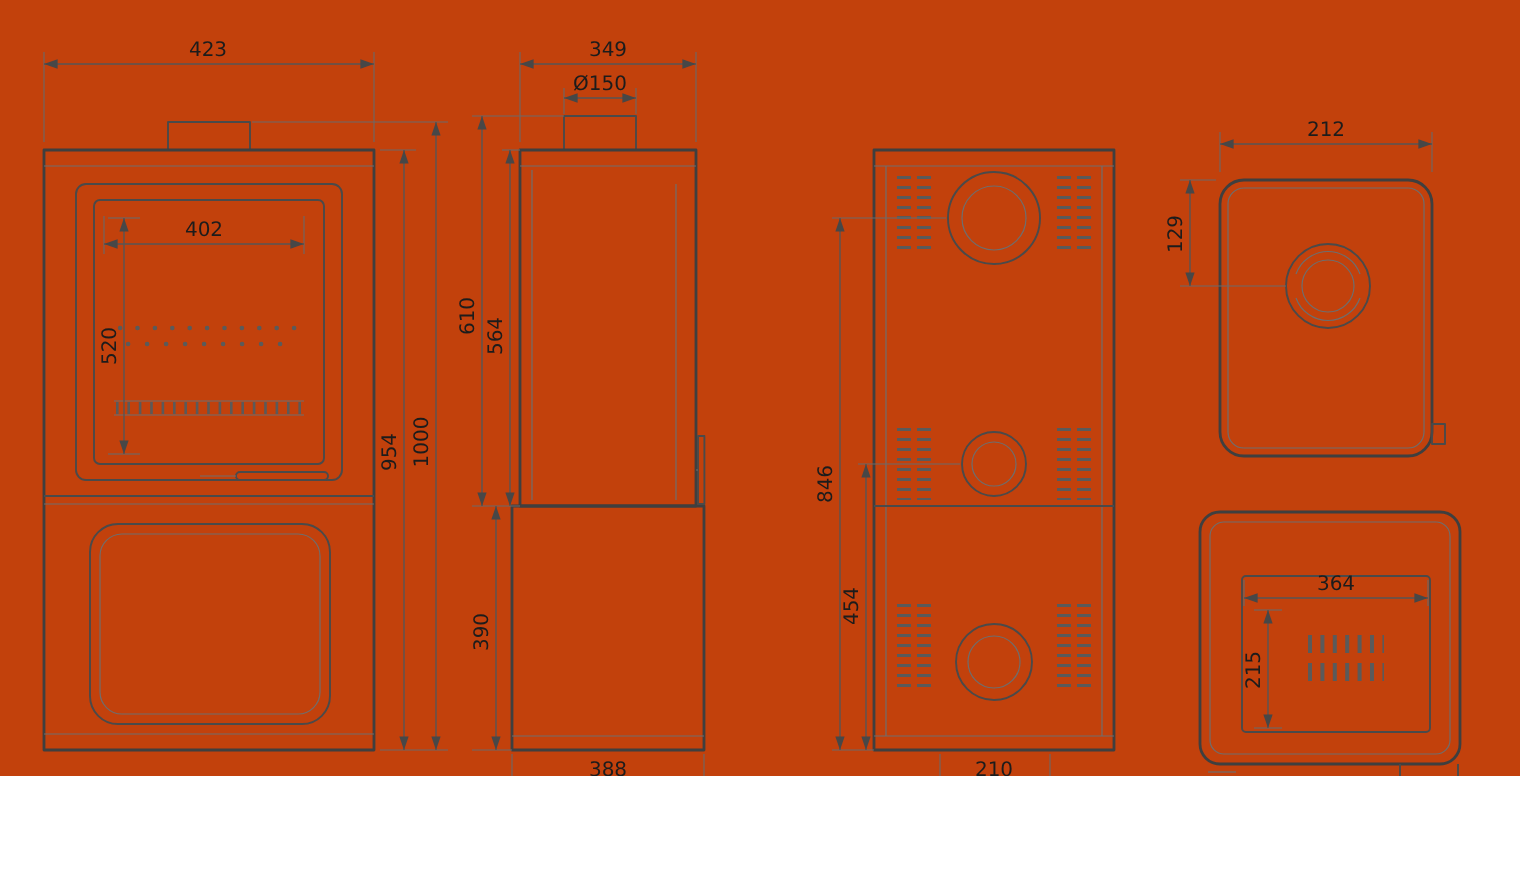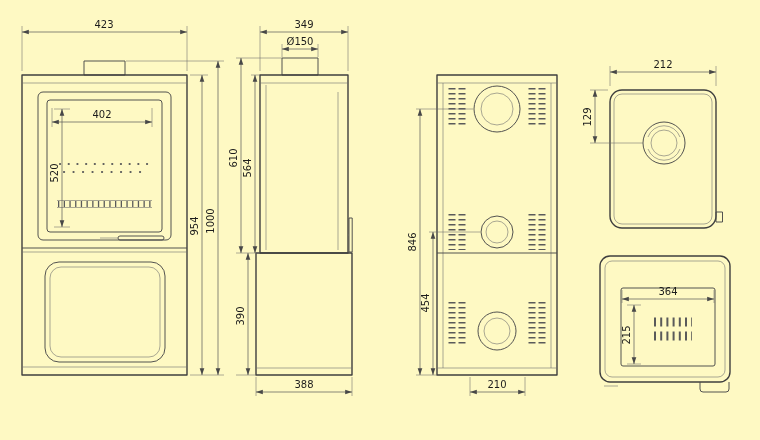--- a/index.html
+++ b/index.html
@@ -1,16 +1,16 @@
 <!DOCTYPE html>
 <html><head>
 <meta charset="utf-8">
 <style>
   html,body{margin:0;padding:0;background:#ffffff;}
-  #stage{position:relative;width:760px;height:440px;background:#fef9c3;overflow:hidden;}
+  #stage{position:relative;width:760px;height:388px;background:#c2410c;overflow:hidden;}
   svg{display:block;}
   svg text{font-family:"DejaVu Sans","Liberation Sans",sans-serif;font-size:10px;fill:#1c1c1c;}
   .ol{fill:none;stroke:#3f3f3f;stroke-width:1.4;stroke-linejoin:round;}   
   .ml{fill:none;stroke:#4a4a4a;stroke-width:0.95;stroke-linejoin:round;}  
   .tl{fill:none;stroke:#6e6e6e;stroke-width:0.6;}                          
   .dl{fill:none;stroke:#565656;stroke-width:0.7;}                          
   .el{fill:none;stroke:#6a6a6a;stroke-width:0.55;}                         
   .vent{stroke:#5a5a5a;fill:none;}
 </style>
 </head>

